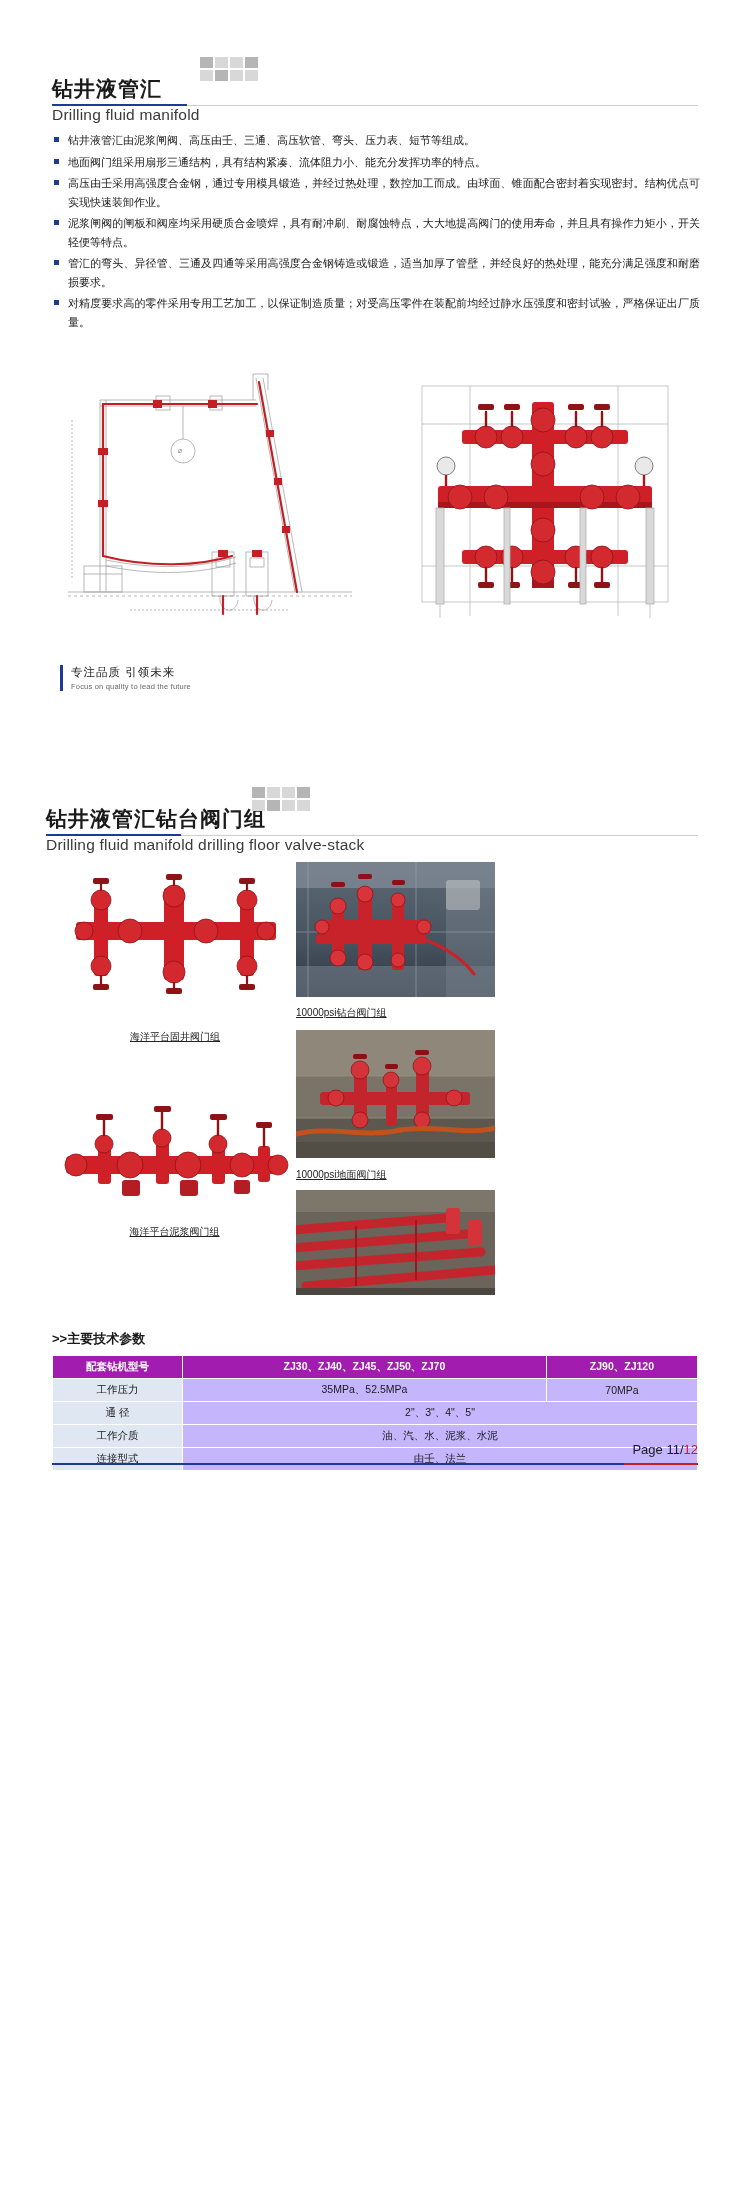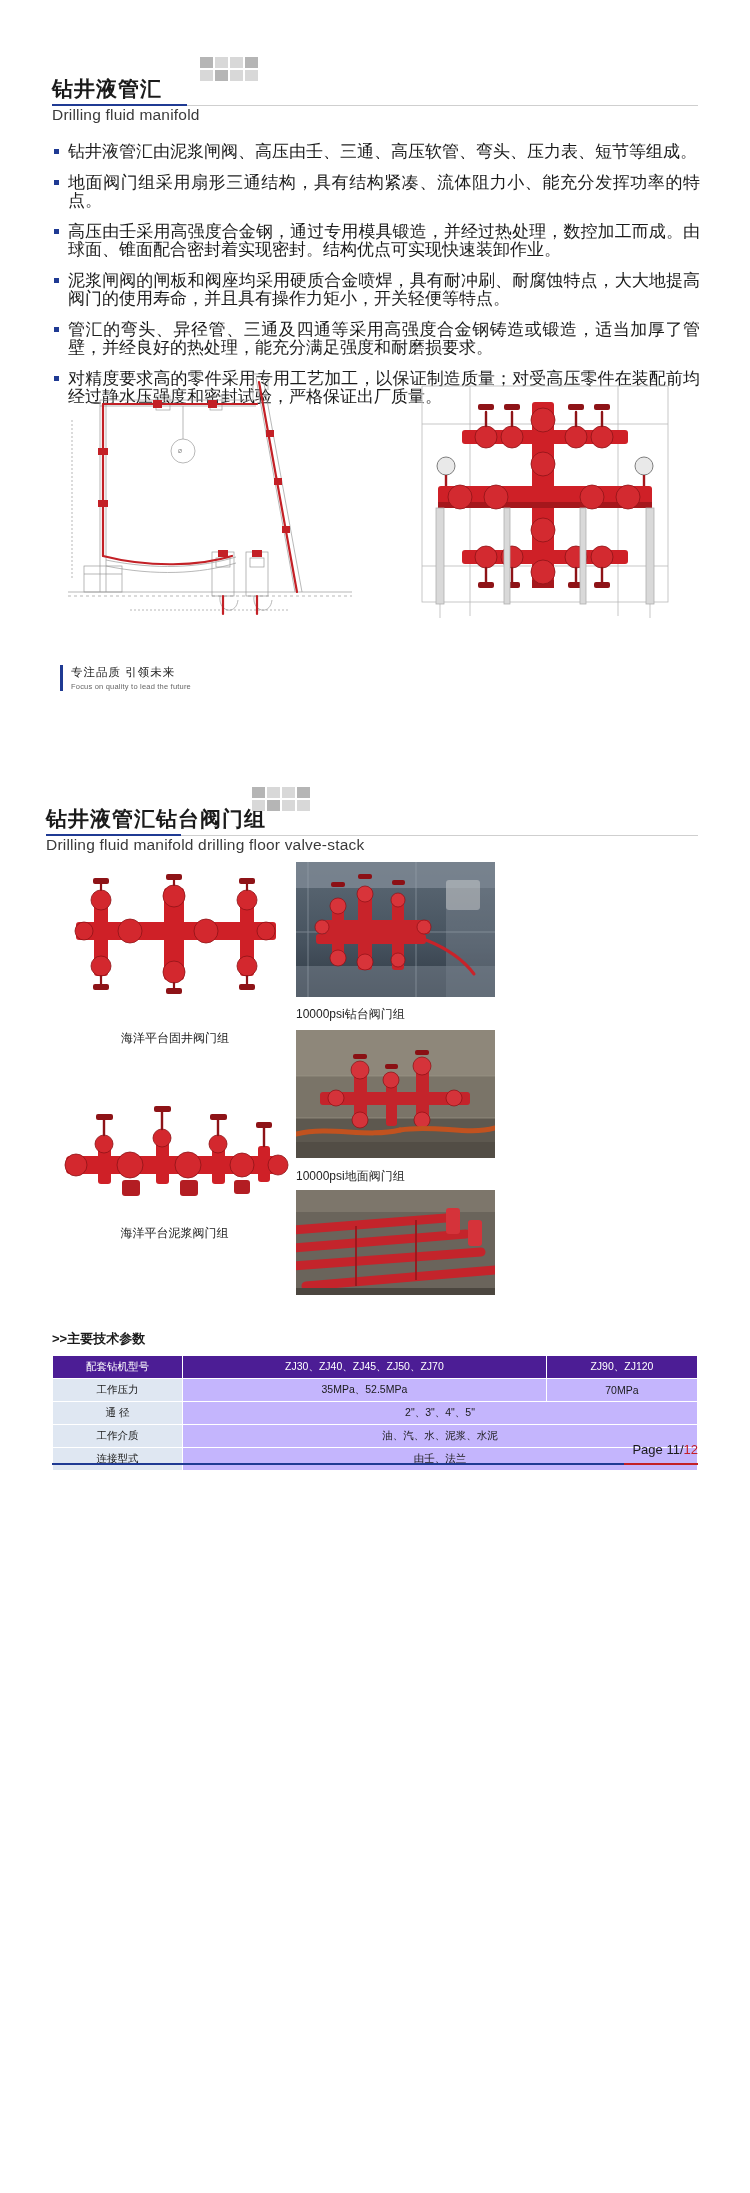--- a/index.html
+++ b/index.html
@@ -35,53 +35,52 @@
   .sq-grid i { display:block; width:13px; height:11px; background:#d8d8d8; }
   .sq-grid i.dark { background:#b5b5b5; }
   .rule { height: 2px; background: #1f3a93; }
   .rule-gray { height: 1px; background:#cfcfcf; }
 
   
   ul.bullets { list-style:none; margin:0; padding:0; }
   ul.bullets li {
     position: relative;
     padding-left: 16px;
-    font-size: 17px;
+    font-size: 11px;
     line-height: 18.5px;
     color:#1a1a1a;
     margin-bottom: 3px;
     text-align: justify;
-    margin-top: 12px;
   }
   ul.bullets li:before {
     content:"";
     position:absolute;
     left: 2px;
     top: 6px;
     width: 5px; height:5px;
     background: #1f3a93;
   }
 
   
   .slogan { position:absolute; display:flex; }
   .slogan .bar { width:3px; background:#1f3a93; margin-right:8px; }
   .slogan .cn { font-size:11.5px; color:#222; letter-spacing:1px; }
   .slogan .en { font-size:7.5px; color:#666; margin-top:2px; letter-spacing:.2px; }
 
   
-  .figcap { font-size:12px; color:#222; text-align:center; }
+  .figcap { font-size:10px; color:#222; text-align:center;text-decoration:underline; }
   .figcap.left { text-align:left; }
 
   .photo { position:absolute; overflow:hidden; }
 
   
   .params-title { font-size:13px; font-weight:bold; color:#1a1a1a; }
   table.params { border-collapse: collapse; width: 100%; font-size:10.5px; }
   table.params td { border:1px solid #ffffff; padding:4px 2px; text-align:center; height:21px; }
-  table.params tr.head td { background:#4c1d95; color:#fff; font-weight:normal; }
+  table.params tr.head td { background:#a21caf; color:#fff; font-weight:bold; }
   table.params td.lab { background:#dfe7f2; color:#1a1a1a; width:130px; }
   table.params td.val { background:#c4b5fd; color:#1a1a1a; }
 
   
   .footer-num { font-size:13px; color:#1a1a1a; }
   .footer-num .tot { color:#c32026; }
   .footer-rule { height:2px; background:#1f3a93; }
   .footer-red { height:2px; background:#c32026; }
 
   

